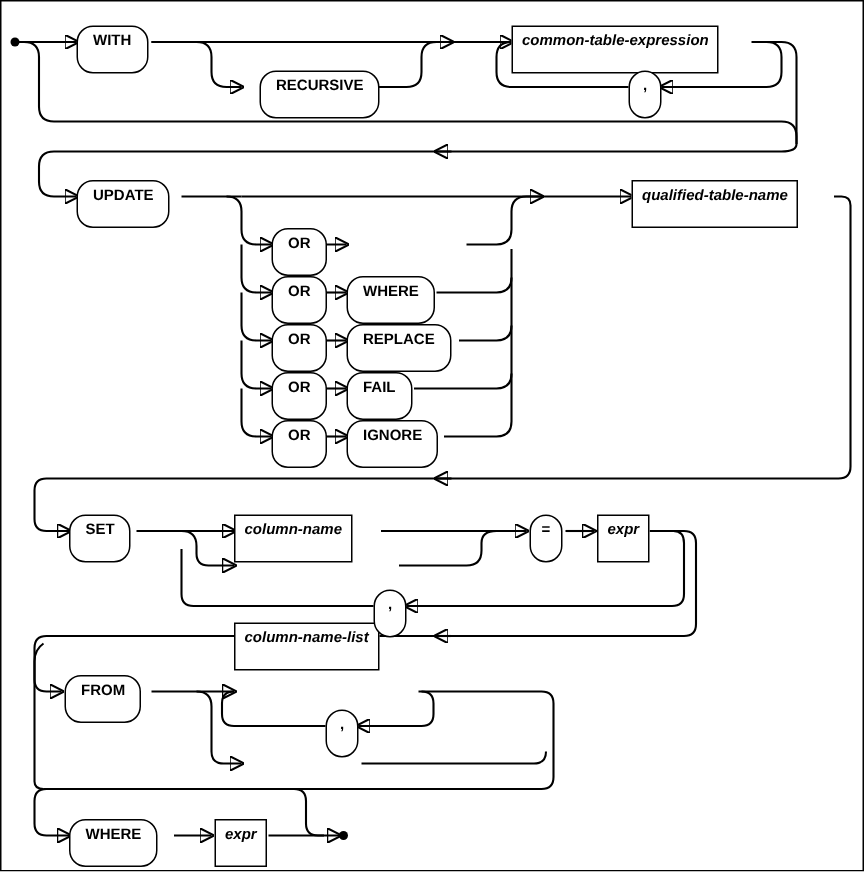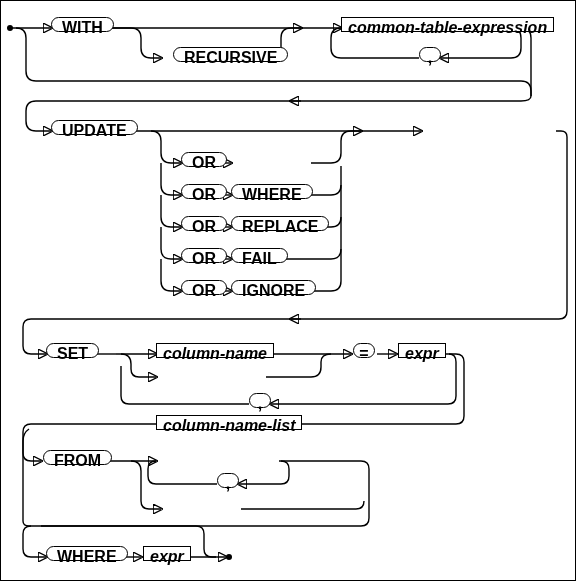--- a/index.html
+++ b/index.html
@@ -11,25 +11,25 @@
   .canvas {
     position: relative;
     width: 576px;
     height: 581px;
     background: #fff;
     border: 1px solid #000;
     box-sizing: border-box;
   }
   .node {
     position: absolute;
-    font-size: 16px;
+    font-size: 10px;
     font-weight: bold;
     text-align: center;
     line-height: 20px;
-    height: 15px;
+    height: 32px;
     background: #fff;
     border: 1.5px solid #000;
     box-sizing: border-box;
     white-space: nowrap;
   }
   .term { 
     border-radius: 11px;
     padding: 0 10px;
   }
   .ref { 
@@ -151,20 +151,21 @@
     <path d="M115,556 H140" marker-end="url(#ah)"></path>
     <path d="M178,556 H225" marker-end="url(#ah)"></path>
   </svg>
 
   <div class="node term" style="left:50px;top:16px;">WITH</div>
   <div class="node term" style="left:172px;top:46px;">RECURSIVE</div>
   <div class="node ref" style="left:340px;top:16px;">common-table-expression</div>
   <div class="node circ" style="left:418px;top:46px;">,</div>
 
   <div class="node term" style="left:50px;top:119px;">UPDATE</div>
+  <div class="node ref" style="left:420px;top:119px;">qualified-table-name</div>
 
   <div class="node term" style="left:180px;top:151px;">OR</div>
 
   <div class="node term" style="left:180px;top:183px;">OR</div>
   <div class="node term" style="left:230px;top:183px;">WHERE</div>
 
   <div class="node term" style="left:180px;top:215px;">OR</div>
   <div class="node term" style="left:230px;top:215px;">REPLACE</div>
 
   <div class="node term" style="left:180px;top:247px;">OR</div>

